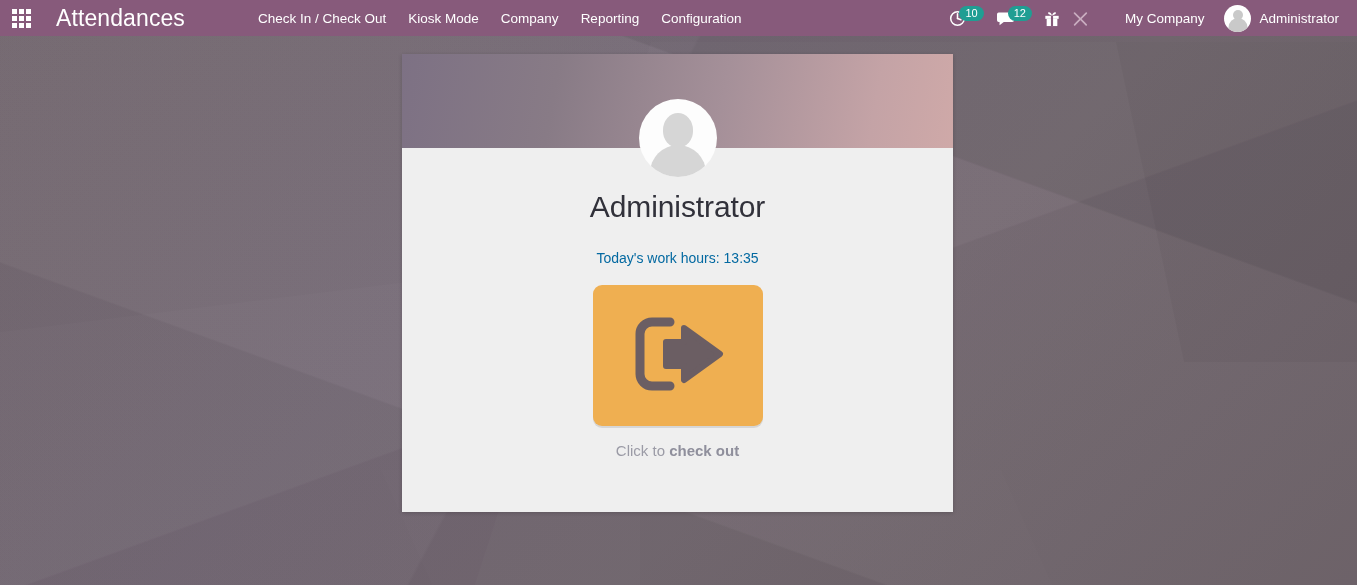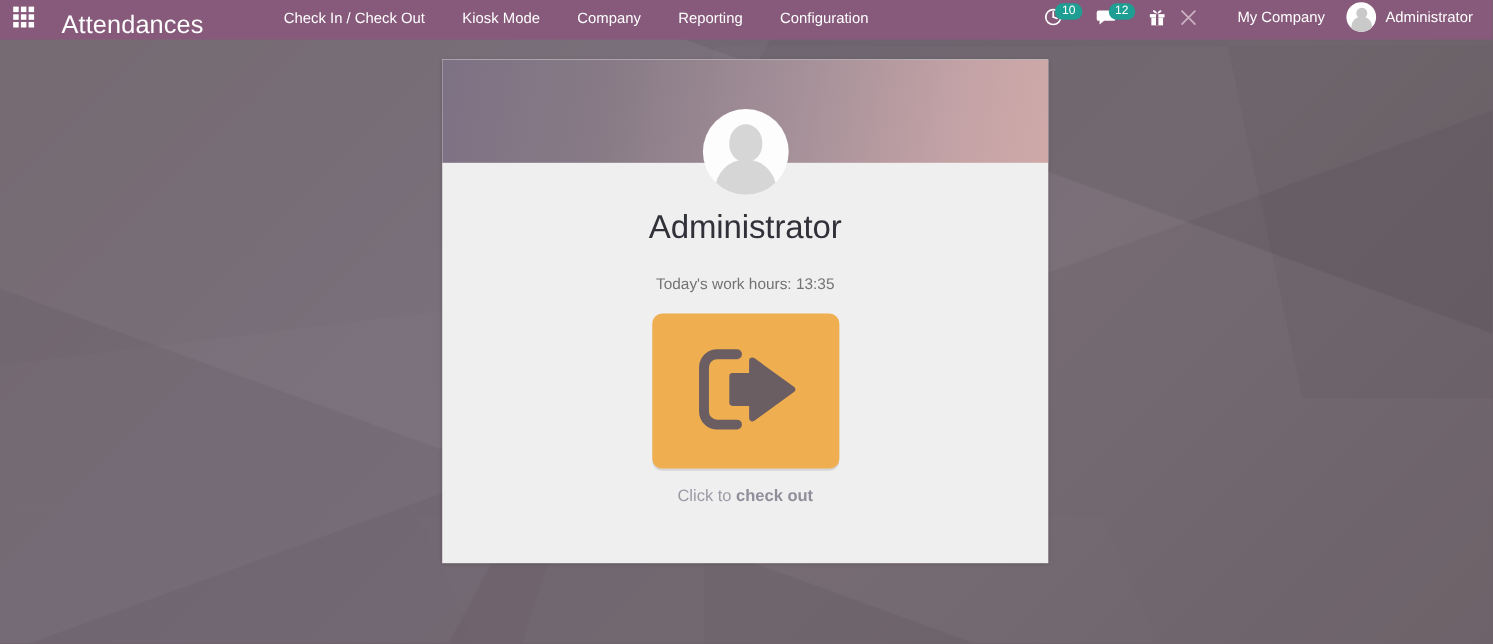--- a/index.html
+++ b/index.html
@@ -53,21 +53,21 @@
     transform: skewX(24deg);
   }
 
   
   .navbar {
     position: relative;
     z-index: 5;
     height: 36px;
     background-color: #875A7B;
     display: flex;
-    align-items: flex-end;
+    align-items: center;
     padding: 0 10px 0 0;
     color: #fff;
   }
 
   .apps-btn {
     width: 42px;
     height: 42px;
     display: flex;
     align-items: center;
     justify-content: center;
@@ -93,21 +93,21 @@
     color: #fff;
     padding: 0 4px 0 14px;
     white-space: nowrap;
     cursor: pointer;
   }
 
   .menu {
     display: flex;
     align-items: center;
     margin-left: 58px;
-    gap: 12px;
+    gap: 0;
   }
   .menu-item {
     font-size: 13.5px;
     color: #ffffff;
     padding: 12px 11px;
     white-space: nowrap;
     cursor: pointer;
   }
 
   .nav-right {
@@ -265,21 +265,21 @@
 
   .prompt {
     font-size: 15px;
     font-weight: 700;
     color: #31313a;
     margin-top: 14px;
   }
 
   .work-hours {
     font-size: 14px;
-    color: #737373;
+    color: #0369a1;
     margin-top: 27px;
   }
 
   .checkout-btn {
     width: 170px;
     height: 141px;
     margin: 19px auto 0;
     background: #efaf51;
     border-radius: 9px;
     border: none;

